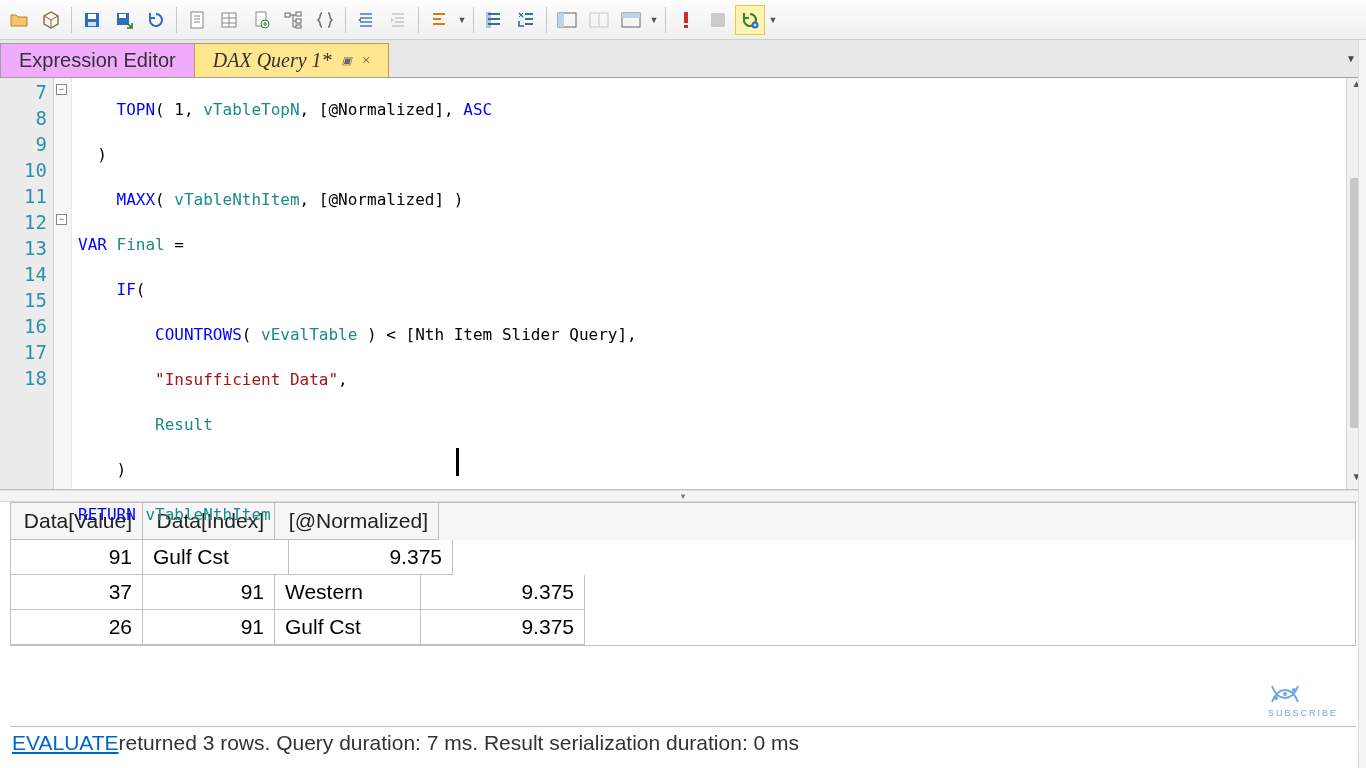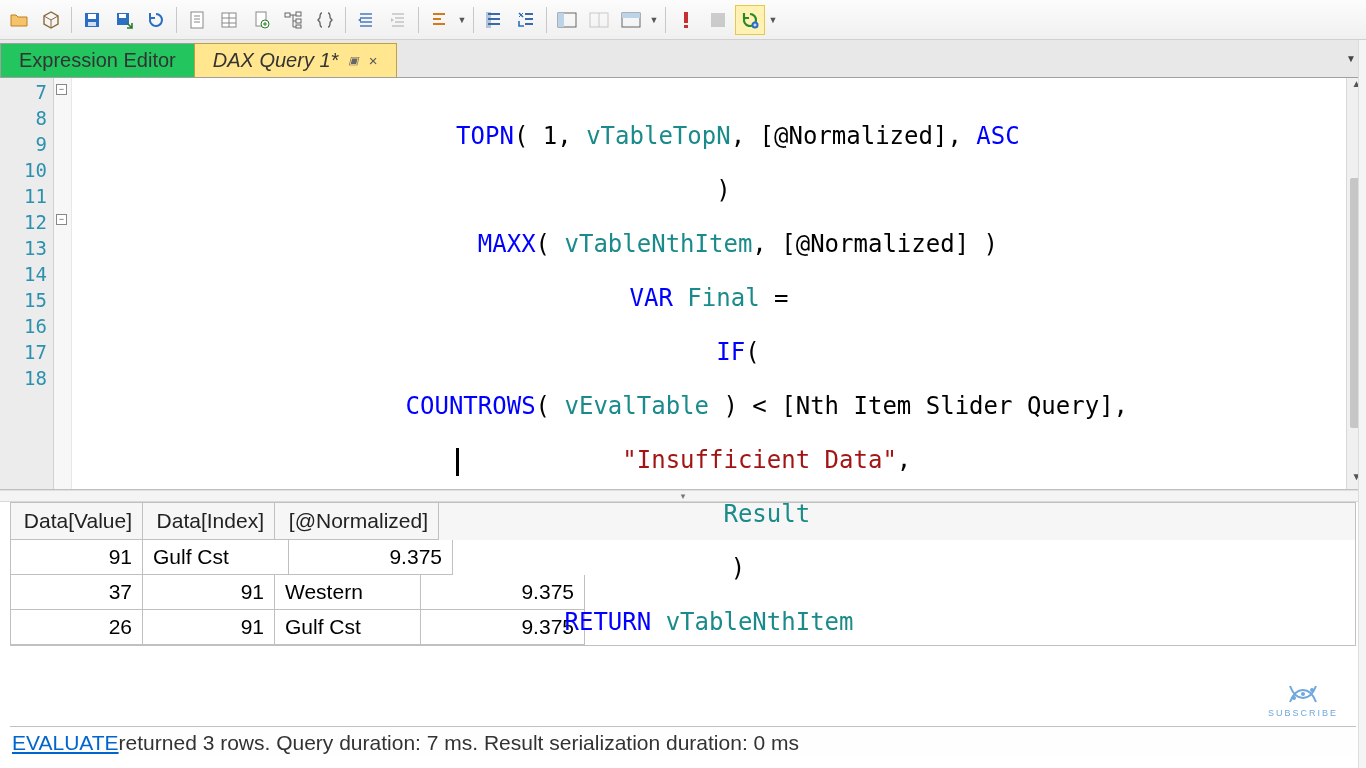--- a/index.html
+++ b/index.html
@@ -49,22 +49,23 @@
   border-bottom: none;
   margin-right: -1px;
   background: #f4f4f4;
   color: #333;
   gap: 10px;
 }
 .tab.active {
   background: #ffe68f;
   border-color: #c0a040;
   font-style: italic;
-}
-.tab.first { background: #22c55e; }
+  font-family: Liberation Serif, serif;
+}
+.tab.first { background: #f0abfc; }
 .tab .pin { font-size: 11px; color:#666; cursor:pointer;}
 .tab .close { font-size: 15px; color:#555; cursor:pointer; font-style: normal;}
 .tabs .menu-dd {
   margin-left: auto; width:30px;height:100%;display:flex;align-items:center;justify-content:center;font-size:10px;color:#444;
 }
 .editor-wrap {
   display: flex;
   height: 412px;
   border-bottom: 1px solid #c0c0c0;
 }
@@ -83,25 +84,24 @@
   width: 18px; background:#f7f7f7; border-right:1px solid #e8e8e8;
   position: relative;
 }
 .fold-mark {
   position:absolute; left:2px; width:11px; height:11px; border:1px solid #888; background:#fff;
   font-size:9px; line-height:9px; text-align:center; color:#555;
 }
 .code {
   flex: 1;
   font-family: Consolas, monospace;
-  font-size: 24px;
-  padding: 17px 6px;
+  font-size: 16px;
+  padding: 0 6px;
   white-space: pre;
   position: relative;
-  text-align: center;
 }
 .code .row { height: 26px; line-height:26px; }
 .kw { color:#0000ff; }
 .fn { color:#0000ff; }
 .ident { color:#1a8a8a; }
 .brkt { color:#000; }
 .num { color:#000; }
 .str { color:#a31515; }
 .op { color:#000; }
 .meas { color:#000; }
@@ -154,21 +154,21 @@
   height: 32px;
   border-top: 1px solid #c0c0c0;
   background: #fefefe;
   display:flex; align-items:center;
   font-size: 21px; color:#333;
   padding: 4px 2px;
 }
 .status a { color:#0066cc; text-decoration: underline; }
 .watermark {
   position:absolute; right:28px; bottom:50px; font-size:9px; color:#6fa8dc; letter-spacing:2px;
-  display:flex; flex-direction:column; align-items:center;
+  display:flex; flex-direction:column; align-items:flex-start;
 }
 .watermark svg { margin-bottom:2px; }
 .right-strip {
   position:absolute; right:0; top:40px; bottom:0; width:8px; background:#f4f4f4; border-left:1px solid #ddd;
 }
 </style>
 </head>
 <body>
 
 <div class="toolbar">

